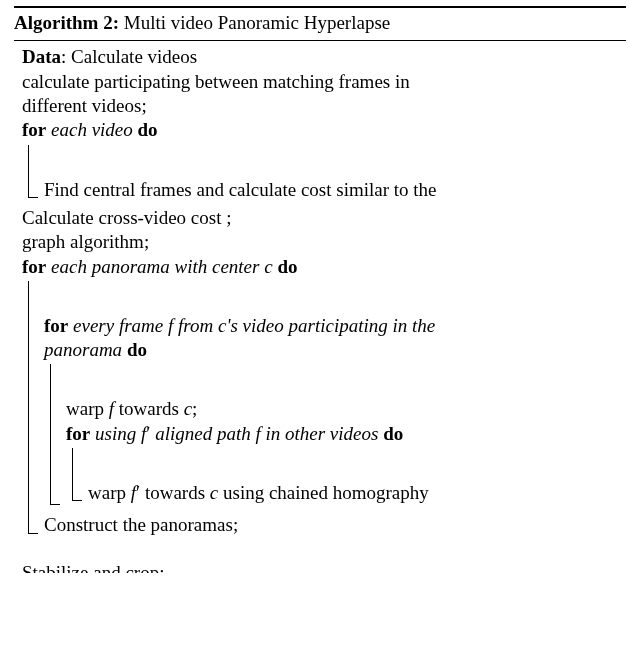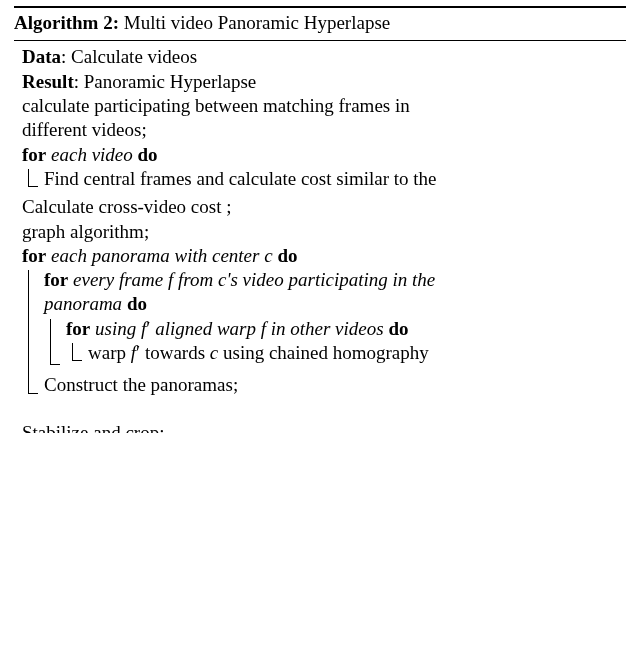--- a/index.html
+++ b/index.html
@@ -56,20 +56,21 @@
     position: absolute;
     left: 6px;
     bottom: 8px;
     width: 10px;
     height: 1.2px;
     background: #000;
   }
   .vcontent {
     flex: 1 1 auto;
     padding-bottom: 4px;
+    margin-top: 35px;
   }
   .for-kw { font-weight: bold; }
   .do-kw { font-weight: bold; }
   .mathit { font-style: italic; font-family: "Times New Roman", Times, serif; }
   .prime { font-style: normal; }
   .cut {
     overflow: hidden;
     white-space: nowrap;
     height: 12px;
     line-height: 24px;
@@ -88,23 +89,20 @@
   </div>
 
   <div class="rule-mid"></div>
 
   <div class="body-lines">
 
     <div class="line">
       <span class="bold">Data</span><span>: </span><span>Calculate videos</span>
     </div>
 
-    <div class="line">
-      <span class="bold">Result</span><span>: </span><span>Panoramic Hyperlapse</span>
-    </div>
 
     <div class="line">calculate participating between matching frames in</div>
     <div class="line">different videos;</div>
 
     <div class="line">
       <span class="for-kw">for</span>
       <span class="italic"> </span><span class="italic">each video</span>
       <span> </span><span class="do-kw">do</span>
     </div>
     <div class="vcol">
@@ -139,24 +137,27 @@
         <div class="line italic">
           <span>panorama</span>
           <span> </span><span class="do-kw" style="font-style:normal">do</span>
         </div>
         <div class="vcol">
           <div class="vbar-wrap">
             <div class="vbar"></div>
               <div class="vfoot"></div>
           </div>
           <div class="vcontent">
+            <div class="line">
+              <span>warp </span><span class="mathit">f</span><span> towards </span><span class="mathit">c</span><span>;</span>
+            </div>
 
             <div class="line">
               <span class="for-kw">for</span>
-              <span> </span><span class="italic">using </span><span class="italic">f</span><span class="prime">′</span><span class="italic"> aligned warp </span><span class="italic">f</span><span class="italic"> in other videos</span>
+              <span> </span><span class="italic">using </span><span class="italic">f</span><span class="prime">′</span><span class="italic"> aligned path </span><span class="italic">f</span><span class="italic"> in other videos</span>
               <span> </span><span class="do-kw">do</span>
             </div>
             <div class="vcol">
               <div class="vbar-wrap">
                 <div class="vbar"></div>
                   <div class="vfoot"></div>
               </div>
               <div class="vcontent">
                 <div class="line">
                   <span>warp </span><span class="mathit">f</span><span class="prime">′</span><span> towards </span><span class="mathit">c</span><span> using chained homography</span>

